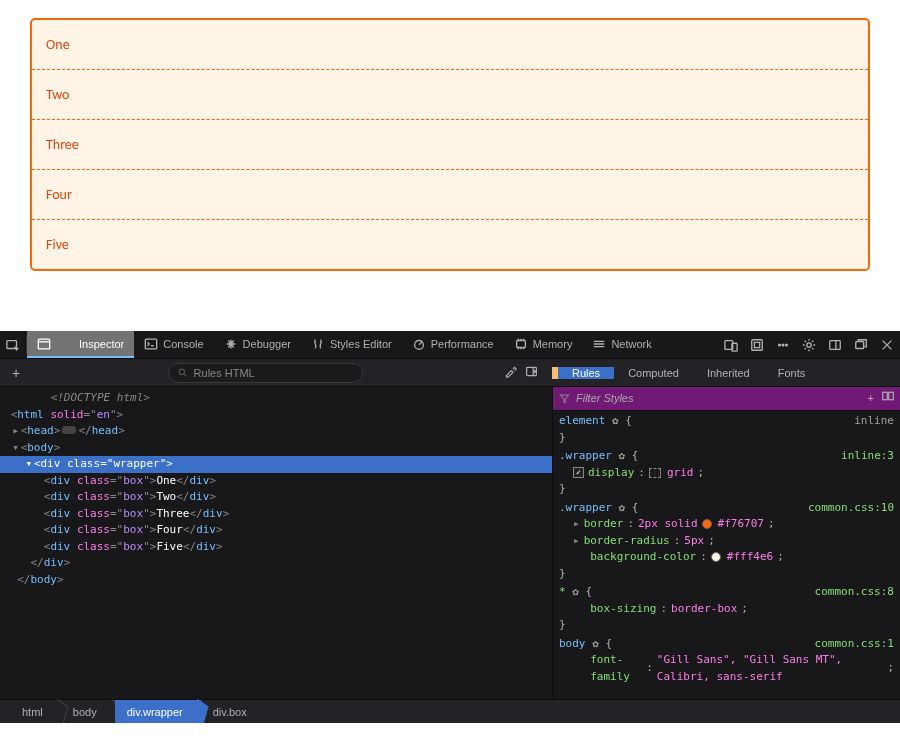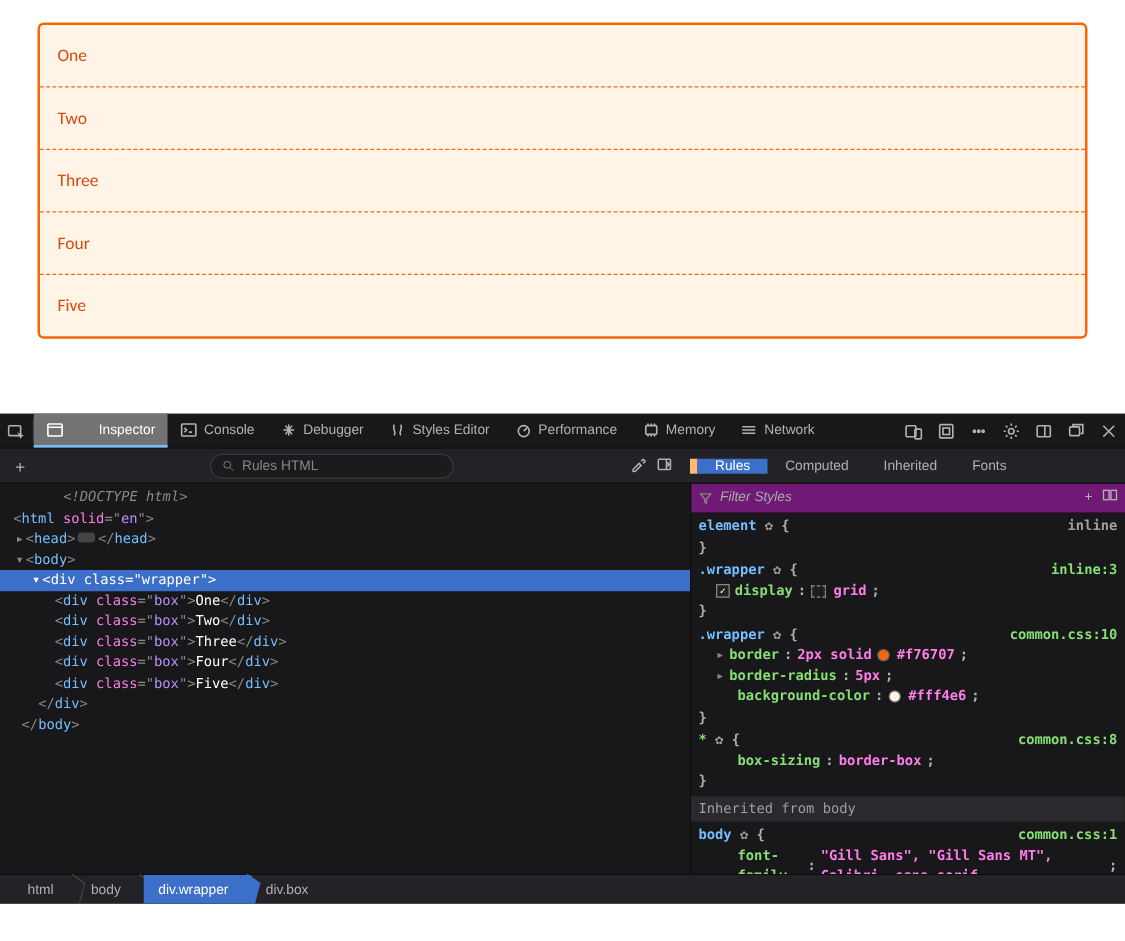--- a/index.html
+++ b/index.html
@@ -46,21 +46,21 @@
 .punct { color: #888; }
 .doctype { color: #888; font-style: italic; margin-left: 40px; }
 .text { color: #fff; }
 .collapsed-badge { display: inline-block; background: #444; border-radius: 3px; width: 14px; height: 8px; margin: 0 2px; position: relative; top: 0px; }
 
 .dt-styles { flex: 1; border-left: 1px solid #0c0c0d; display: flex; flex-direction: column; overflow: hidden; }
 .filter-bar { display: flex; align-items: center; height: 24px; background: #701a75; border-bottom: 1px solid #0c0c0d; padding: 0 6px; gap: 6px; color: #aaa; font-size: 11px; font-family: -apple-system, sans-serif; font-style: italic; }
 .filter-bar .spacer { flex: 1; }
 .filter-icons { display: flex; gap: 8px; font-style: normal; color: #b1b1b3; cursor: pointer; }
 .rules-body { flex: 1; overflow: auto; padding: 2px 6px; }
-.rule { margin-bottom: 2px; font-weight: bold; }
+.rule { margin-bottom: 2px; }
 .rule-header { display: flex; justify-content: space-between; }
 .selector { color: #75bfff; }
 .sel-sym { color: #9f9f9f; display: inline-block; }
 .source { color: #9f9f9f; }
 .source.inline3 { color: #86de74; }
 .decl { padding-left: 14px; display: flex; align-items: center; gap: 4px; }
 .prop { color: #86de74; }
 .val { color: #ff7de9; }
 .brace { color: #b1b1b3; }
 .color-swatch { display: inline-block; width: 10px; height: 10px; border-radius: 50%; border: 1px solid #666; vertical-align: middle; margin-right: 2px; }
@@ -300,21 +300,20 @@
           <div class="brace">}</div>
         </div>
         <div class="rule">
           <div class="rule-header">
               <span><span class="star-sel">*</span> <span class="sel-sym">✿</span> <span class="brace">{</span></span>
               <span class="source inline3">common.css:8</span>
             </div>
           <div class="decl">&nbsp;&nbsp;<span class="prop">box-sizing</span><span class="brace">:</span> <span class="val">border-box</span><span class="brace">;</span></div>
           <div class="brace">}</div>
         </div>
-        <div class="inherit-bar">Inherited from body</div>
         <div class="rule">
           <div class="rule-header">
               <span><span class="selector">body</span> <span class="sel-sym">✿</span> <span class="brace">{</span></span>
               <span class="source inline3">common.css:1</span>
             </div>
           <div class="decl">&nbsp;&nbsp;<span class="prop">font-family</span><span class="brace">:</span> <span class="val">"Gill Sans", "Gill Sans MT", Calibri, sans-serif</span><span class="brace">;</span></div>
 
         </div>
       </div>
     </div>

